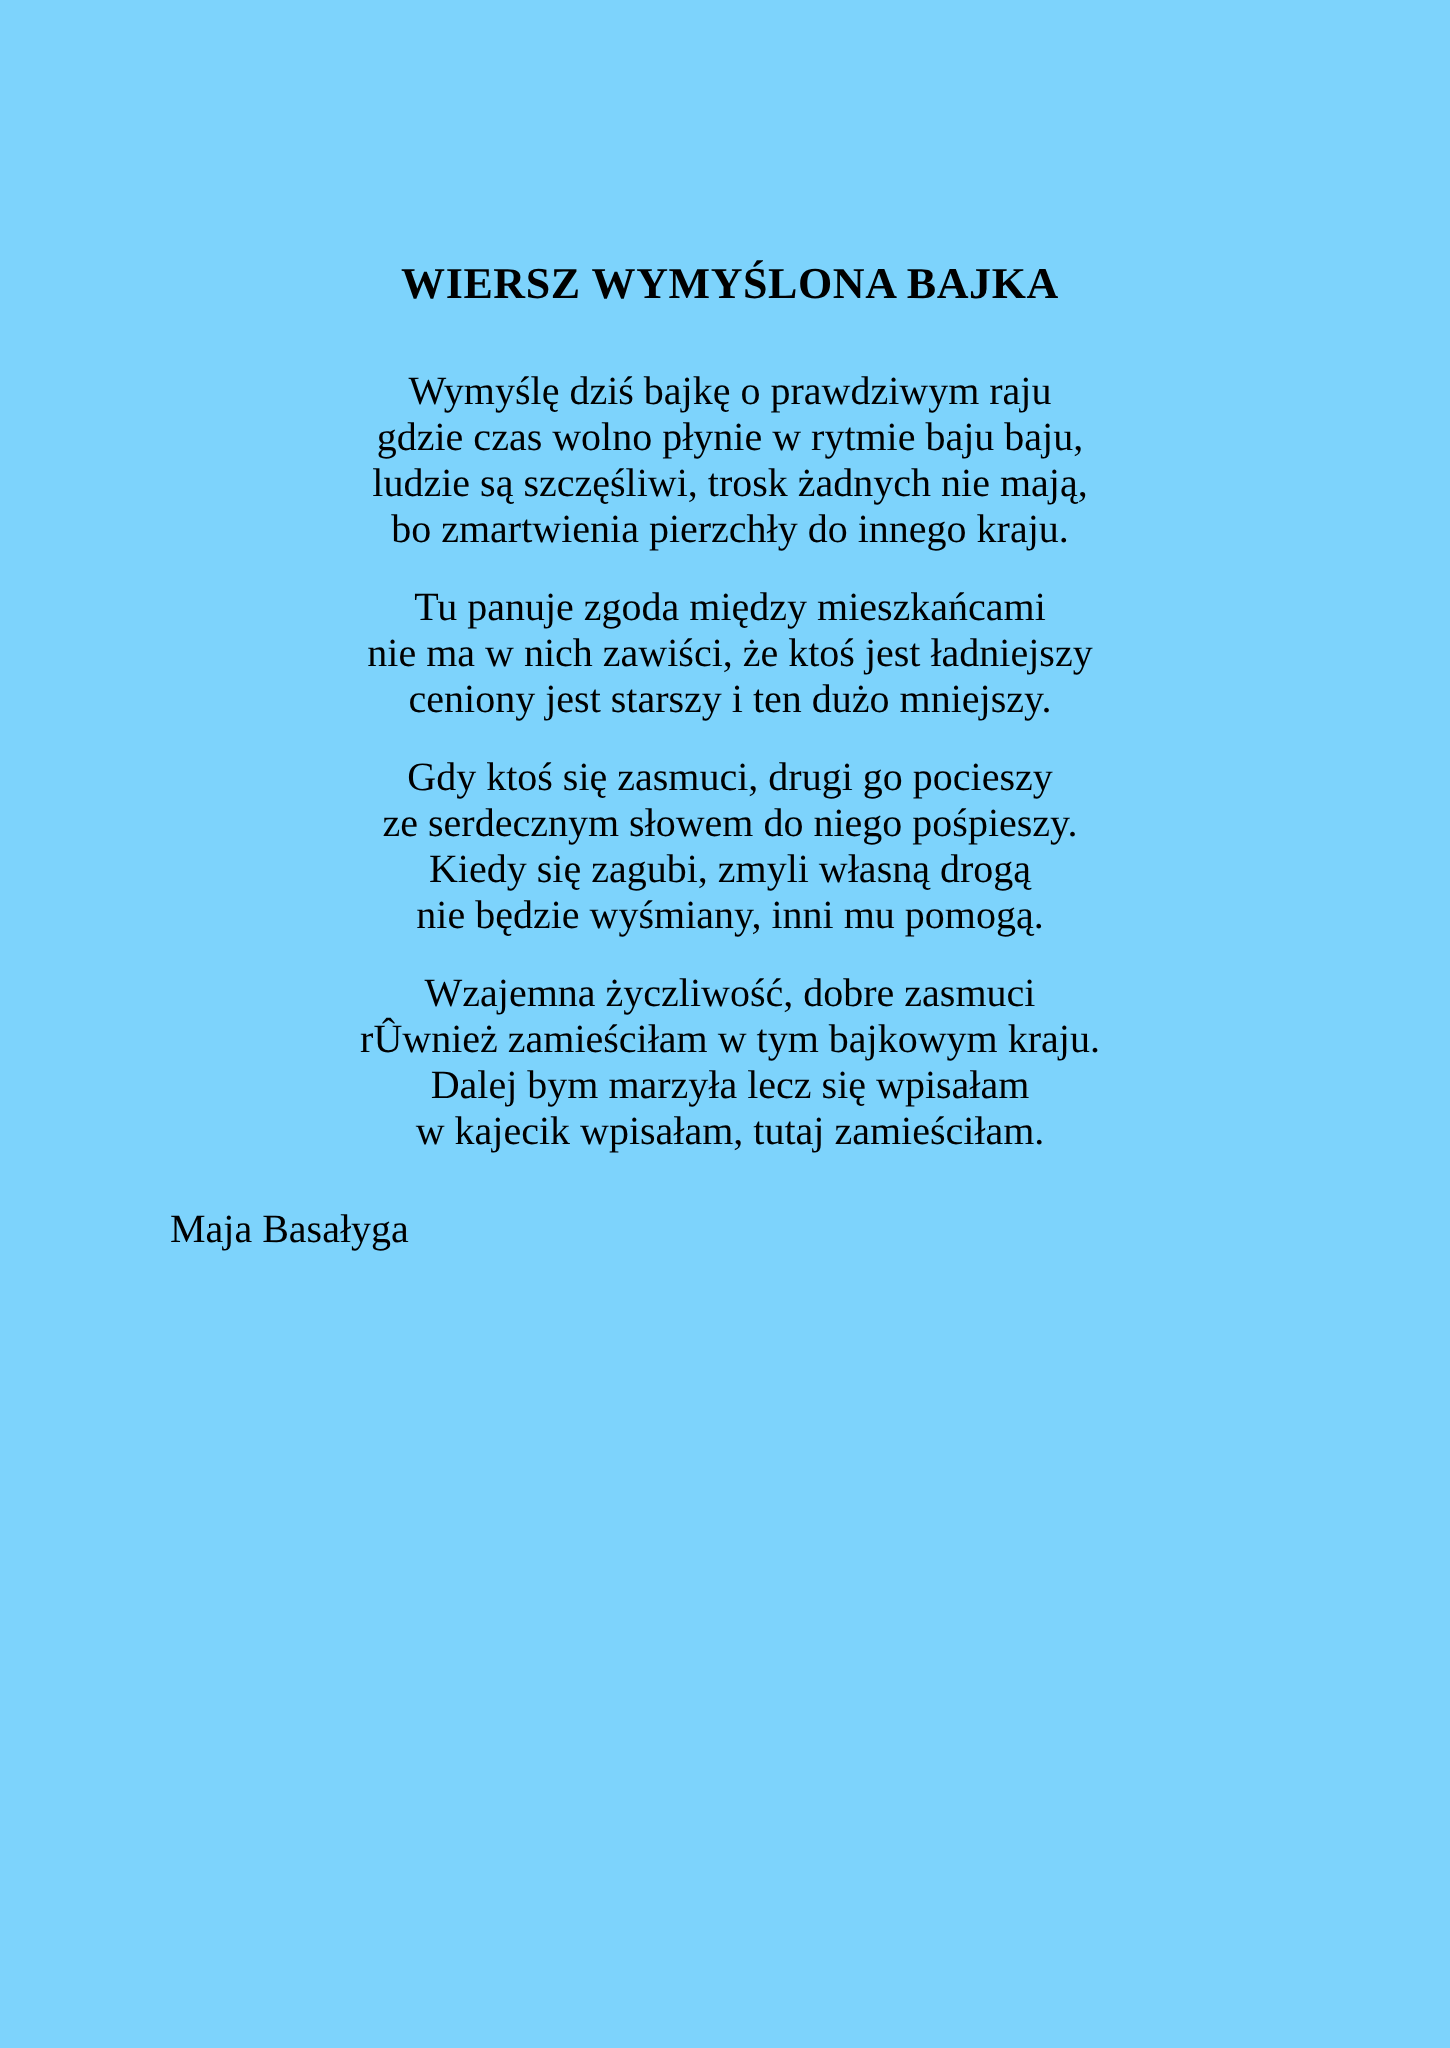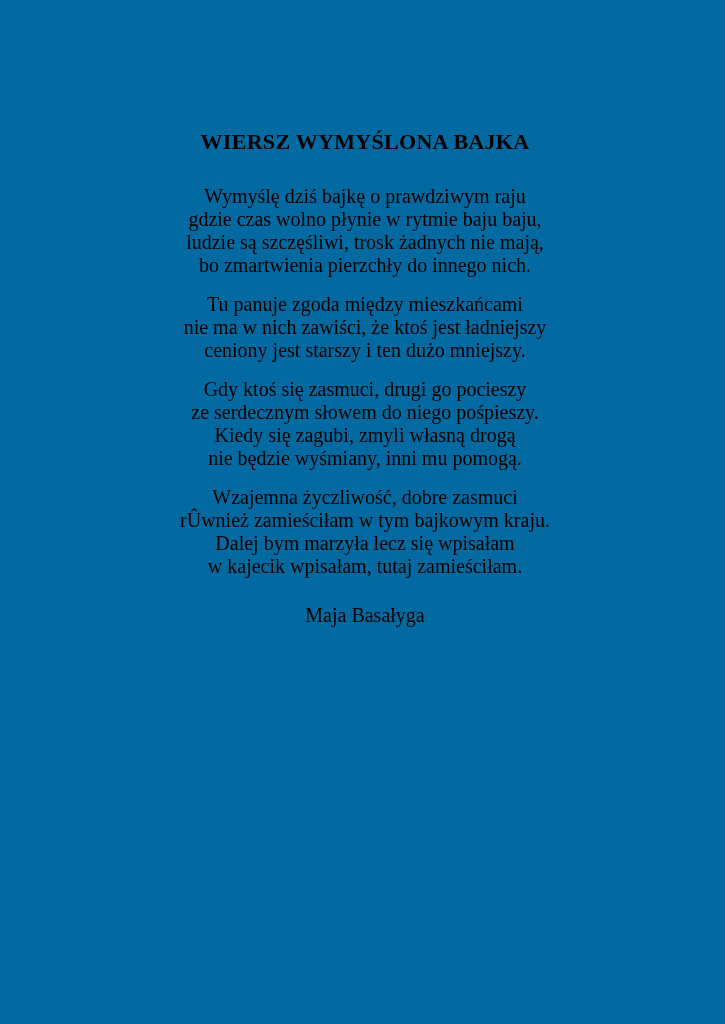--- a/index.html
+++ b/index.html
@@ -7,21 +7,21 @@
   body {
     width: 725px;
     height: 1024px;
     background: #ffffff;
     font-family: "Liberation Serif", serif;
   }
   .page {
     position: relative;
     width: 725px;
     height: 1024px;
-    background: #0369a1;
+    background: #7dd3fc;
     color: #000000;
     overflow: hidden;
     text-decoration: underline;
   }
   .content {
     position: absolute;
     top: 128px;
     left: 85px;
     right: 80px;
     text-align: center;
@@ -38,36 +38,36 @@
   }
   .line {
     margin: 0;
     font-size: 20px;
     line-height: 23px;
   }
   .signature {
     margin-top: 26px;
     font-size: 20px;
     line-height: 23px;
-    text-align: center;
+    text-align: left;
   }
 </style>
 </head>
 <body>
 
 <div class="page">
   <div class="content">
 
     <h1 class="poem-title">WIERSZ WYMYŚLONA BAJKA</h1>
 
     <div class="stanza">
       <p class="line">Wymyślę dziś bajkę o prawdziwym raju</p>
       <p class="line">gdzie czas wolno płynie w rytmie baju baju,</p>
       <p class="line">ludzie są szczęśliwi, trosk żadnych nie mają,</p>
-      <p class="line">bo zmartwienia pierzchły do innego nich.</p>
+      <p class="line">bo zmartwienia pierzchły do innego kraju.</p>
     </div>
 
     <div class="stanza">
       <p class="line">Tu panuje zgoda między mieszkańcami</p>
       <p class="line">nie ma w nich zawiści, że ktoś jest ładniejszy</p>
       <p class="line">ceniony jest starszy i ten dużo mniejszy.</p>
     </div>
 
     <div class="stanza">
       <p class="line">Gdy ktoś się zasmuci, drugi go pocieszy</p>

